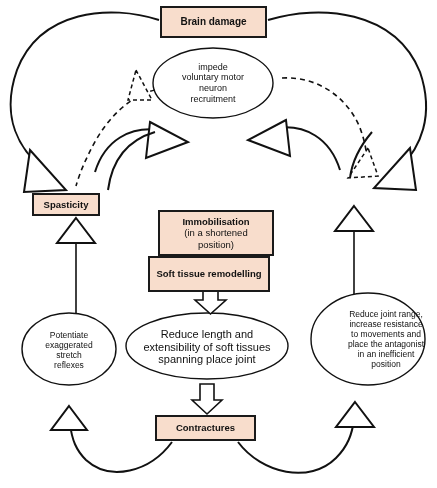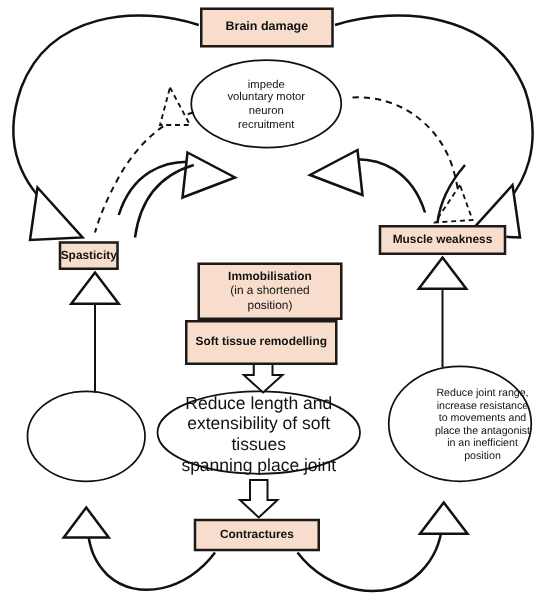--- a/index.html
+++ b/index.html
@@ -6,27 +6,27 @@
   #stage{position:relative;width:437px;height:488px;background:#ffffff;
          font-family:"Liberation Sans","DejaVu Sans",sans-serif;overflow:hidden;}
   #art{position:absolute;left:0;top:0;width:437px;height:488px;}
   .node{position:absolute;box-sizing:border-box;display:flex;align-items:center;
         justify-content:center;text-align:center;color:#111111;}
   .boxnode{background:#f8ddcc;border:2px solid #1a1a1a;font-weight:bold;}
   .ellnode{background:transparent;border:none;}
   .lbl{display:block;line-height:1.18;}
   .n-brain{left:160px;top:6px;width:107px;height:32px;font-size:10px;}
   .n-immob{left:158px;top:174px;width:116px;height:46px;font-size:9.5px;margin-top:36px;}
-  .n-spast{left:47px;top:193px;width:48px;height:23px;font-size:9.5px;}
+  .n-spast{left:32px;top:193px;width:68px;height:23px;font-size:9.5px;}
   .n-musc{left:303px;top:180px;width:102px;height:24px;font-size:9.5px;}
   .n-soft{left:148px;top:256px;width:122px;height:36px;font-size:9.5px;}
   .n-contr{left:155px;top:415px;width:101px;height:26px;font-size:9.5px;align-items:center;}
   .n-impede{left:156px;top:50px;width:114px;height:66px;font-size:9px;}
   .n-poten{left:25px;top:315px;width:88px;height:70px;font-size:8.5px;}
-  .n-reduce{left:130px;top:318px;width:154px;height:58px;font-size:14px;}
+  .n-reduce{left:130px;top:318px;width:154px;height:58px;font-size:11px;}
   .n-joint{left:333px;top:297px;width:106px;height:84px;font-size:8.5px;}
   .sub{font-weight:normal;}
 </style>
 </head>
 <body>
 
 <div id="stage">
 
   <svg id="art" viewBox="0 0 437 488">
     <defs>
@@ -105,28 +105,33 @@
   </div>
 
   <div class="node boxnode n-immob">
     <div>
       <span class="lbl">Immobilisation</span>
       <span class="lbl sub">(in a shortened</span>
       <span class="lbl sub">position)</span>
     </div>
   </div>
 
-  <div class="node boxnode n-musc">
-    <span class="lbl">Muscle weakness</span>
-  </div>
 
   <div class="node boxnode n-soft">
     <span class="lbl">Soft tissue remodelling</span>
   </div>
 
+  <div class="node ellnode n-poten">
+    <div>
+      <span class="lbl">Potentiate</span>
+      <span class="lbl">exaggerated</span>
+      <span class="lbl">stretch</span>
+      <span class="lbl">reflexes</span>
+    </div>
+  </div>
 
   <div class="node ellnode n-reduce">
     <div>
       <span class="lbl">Reduce length and</span>
       <span class="lbl">extensibility of soft tissues</span>
       <span class="lbl">spanning place joint</span>
     </div>
   </div>
 
   <div class="node ellnode n-joint">

